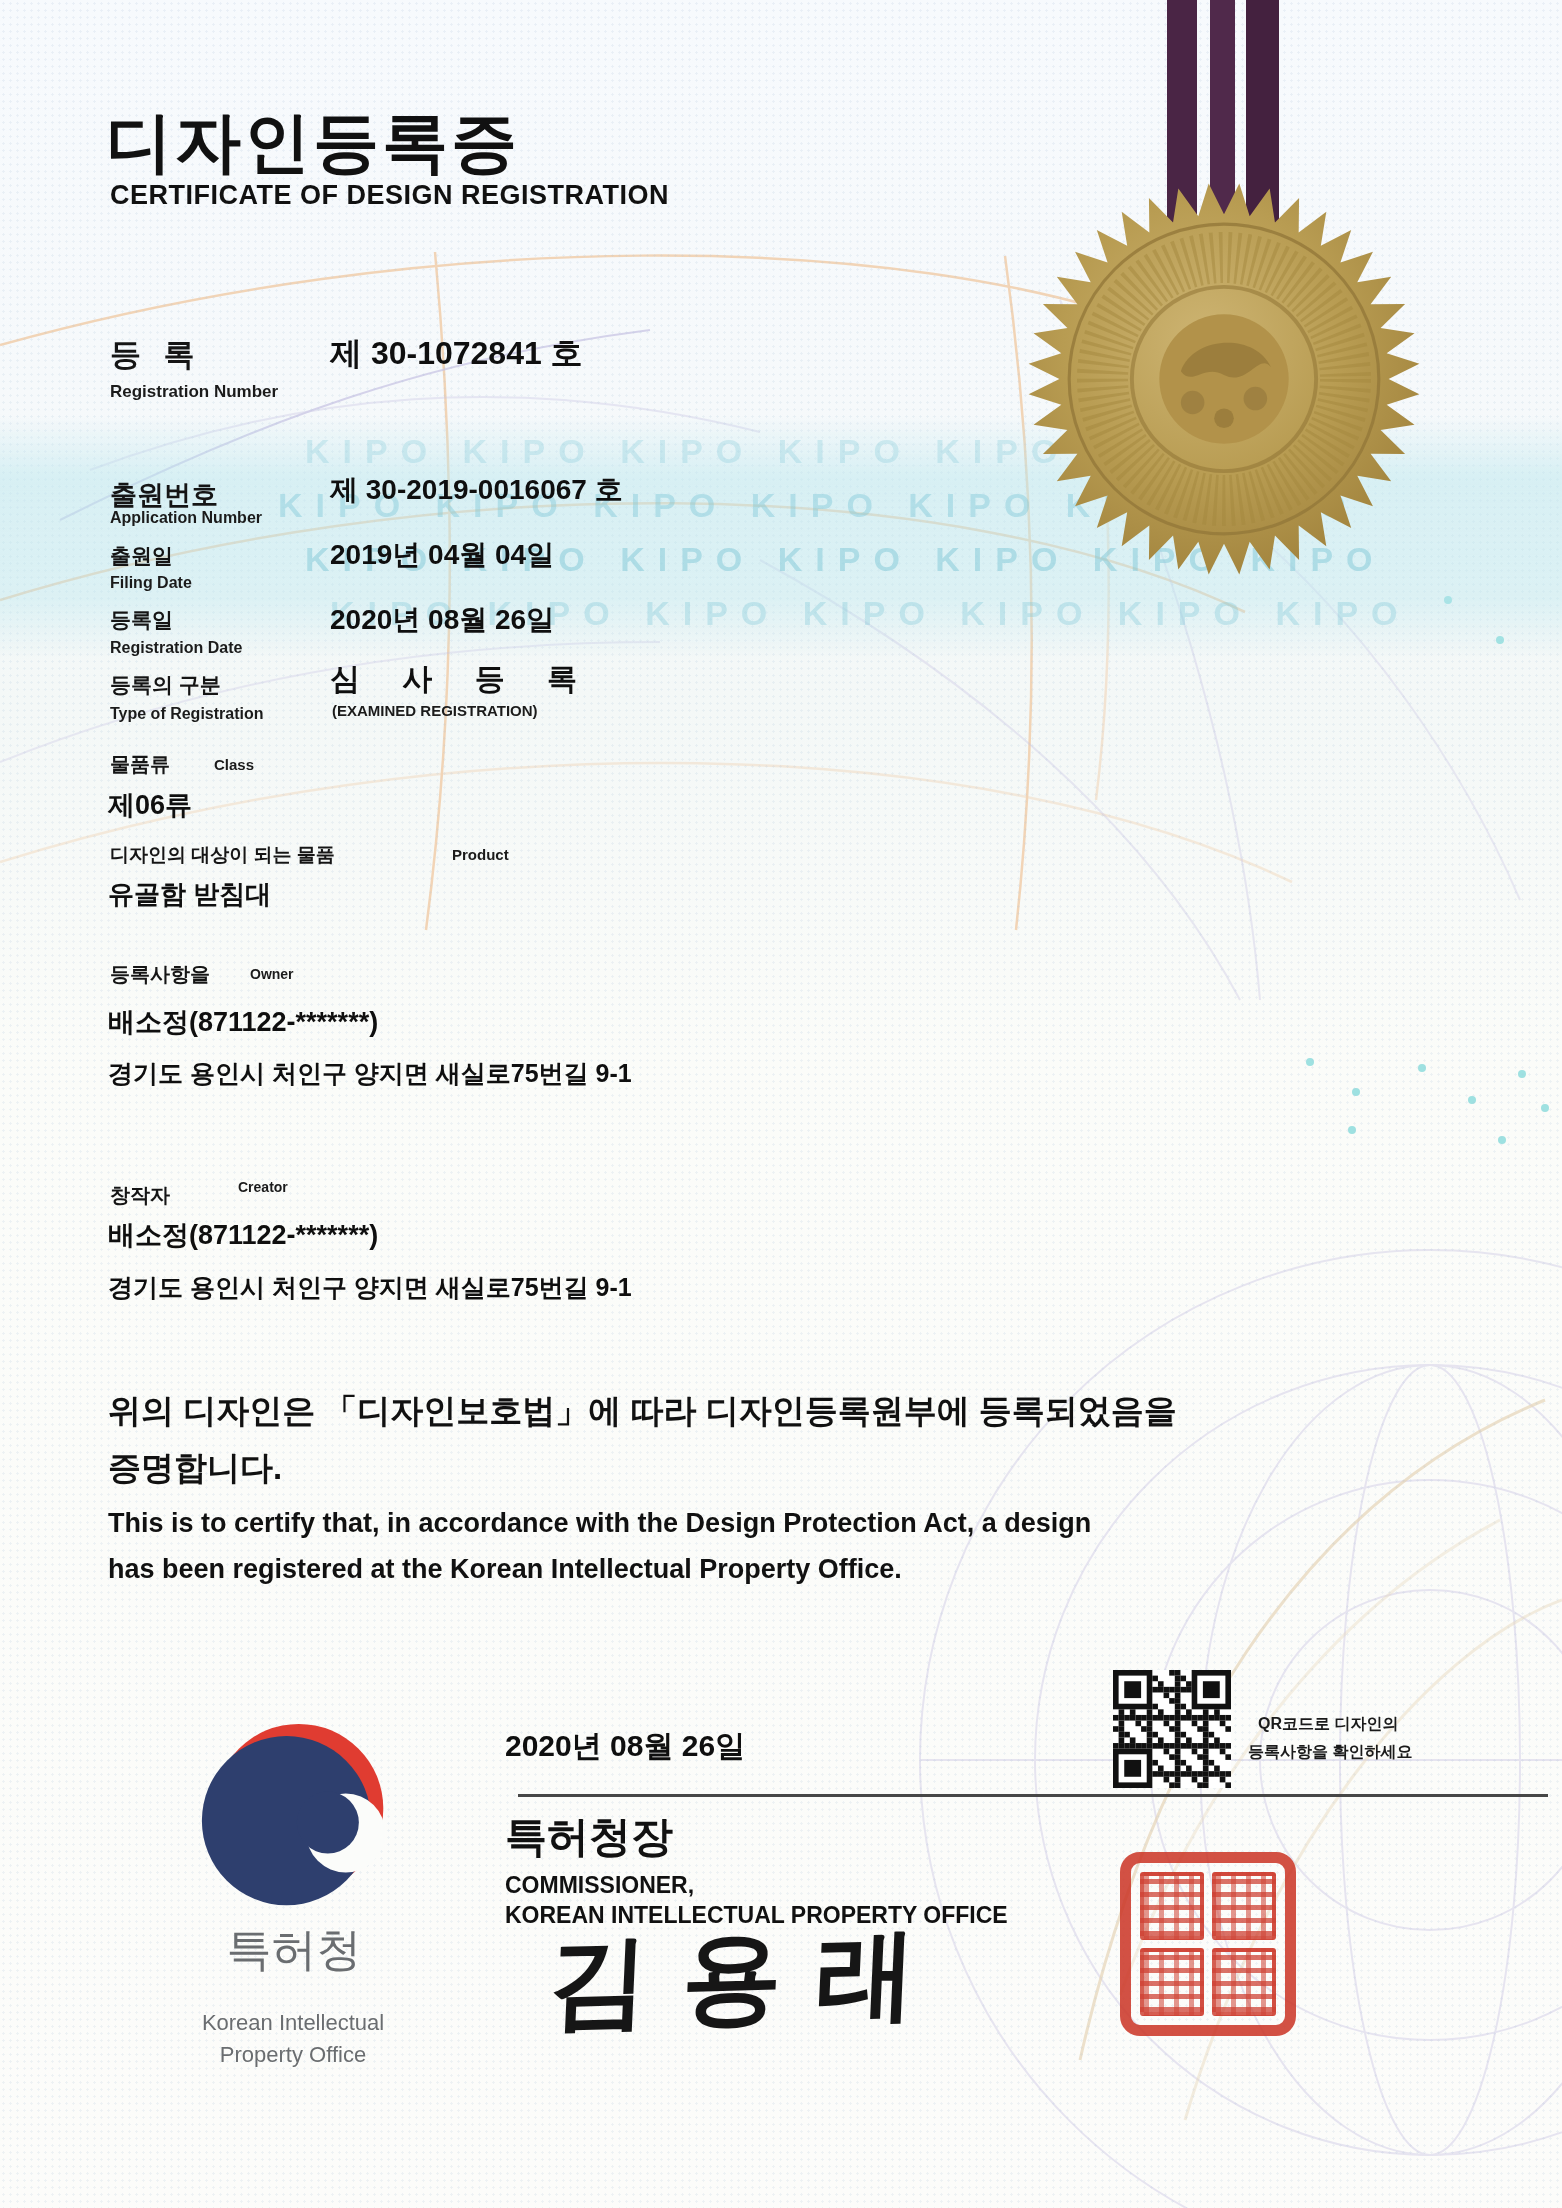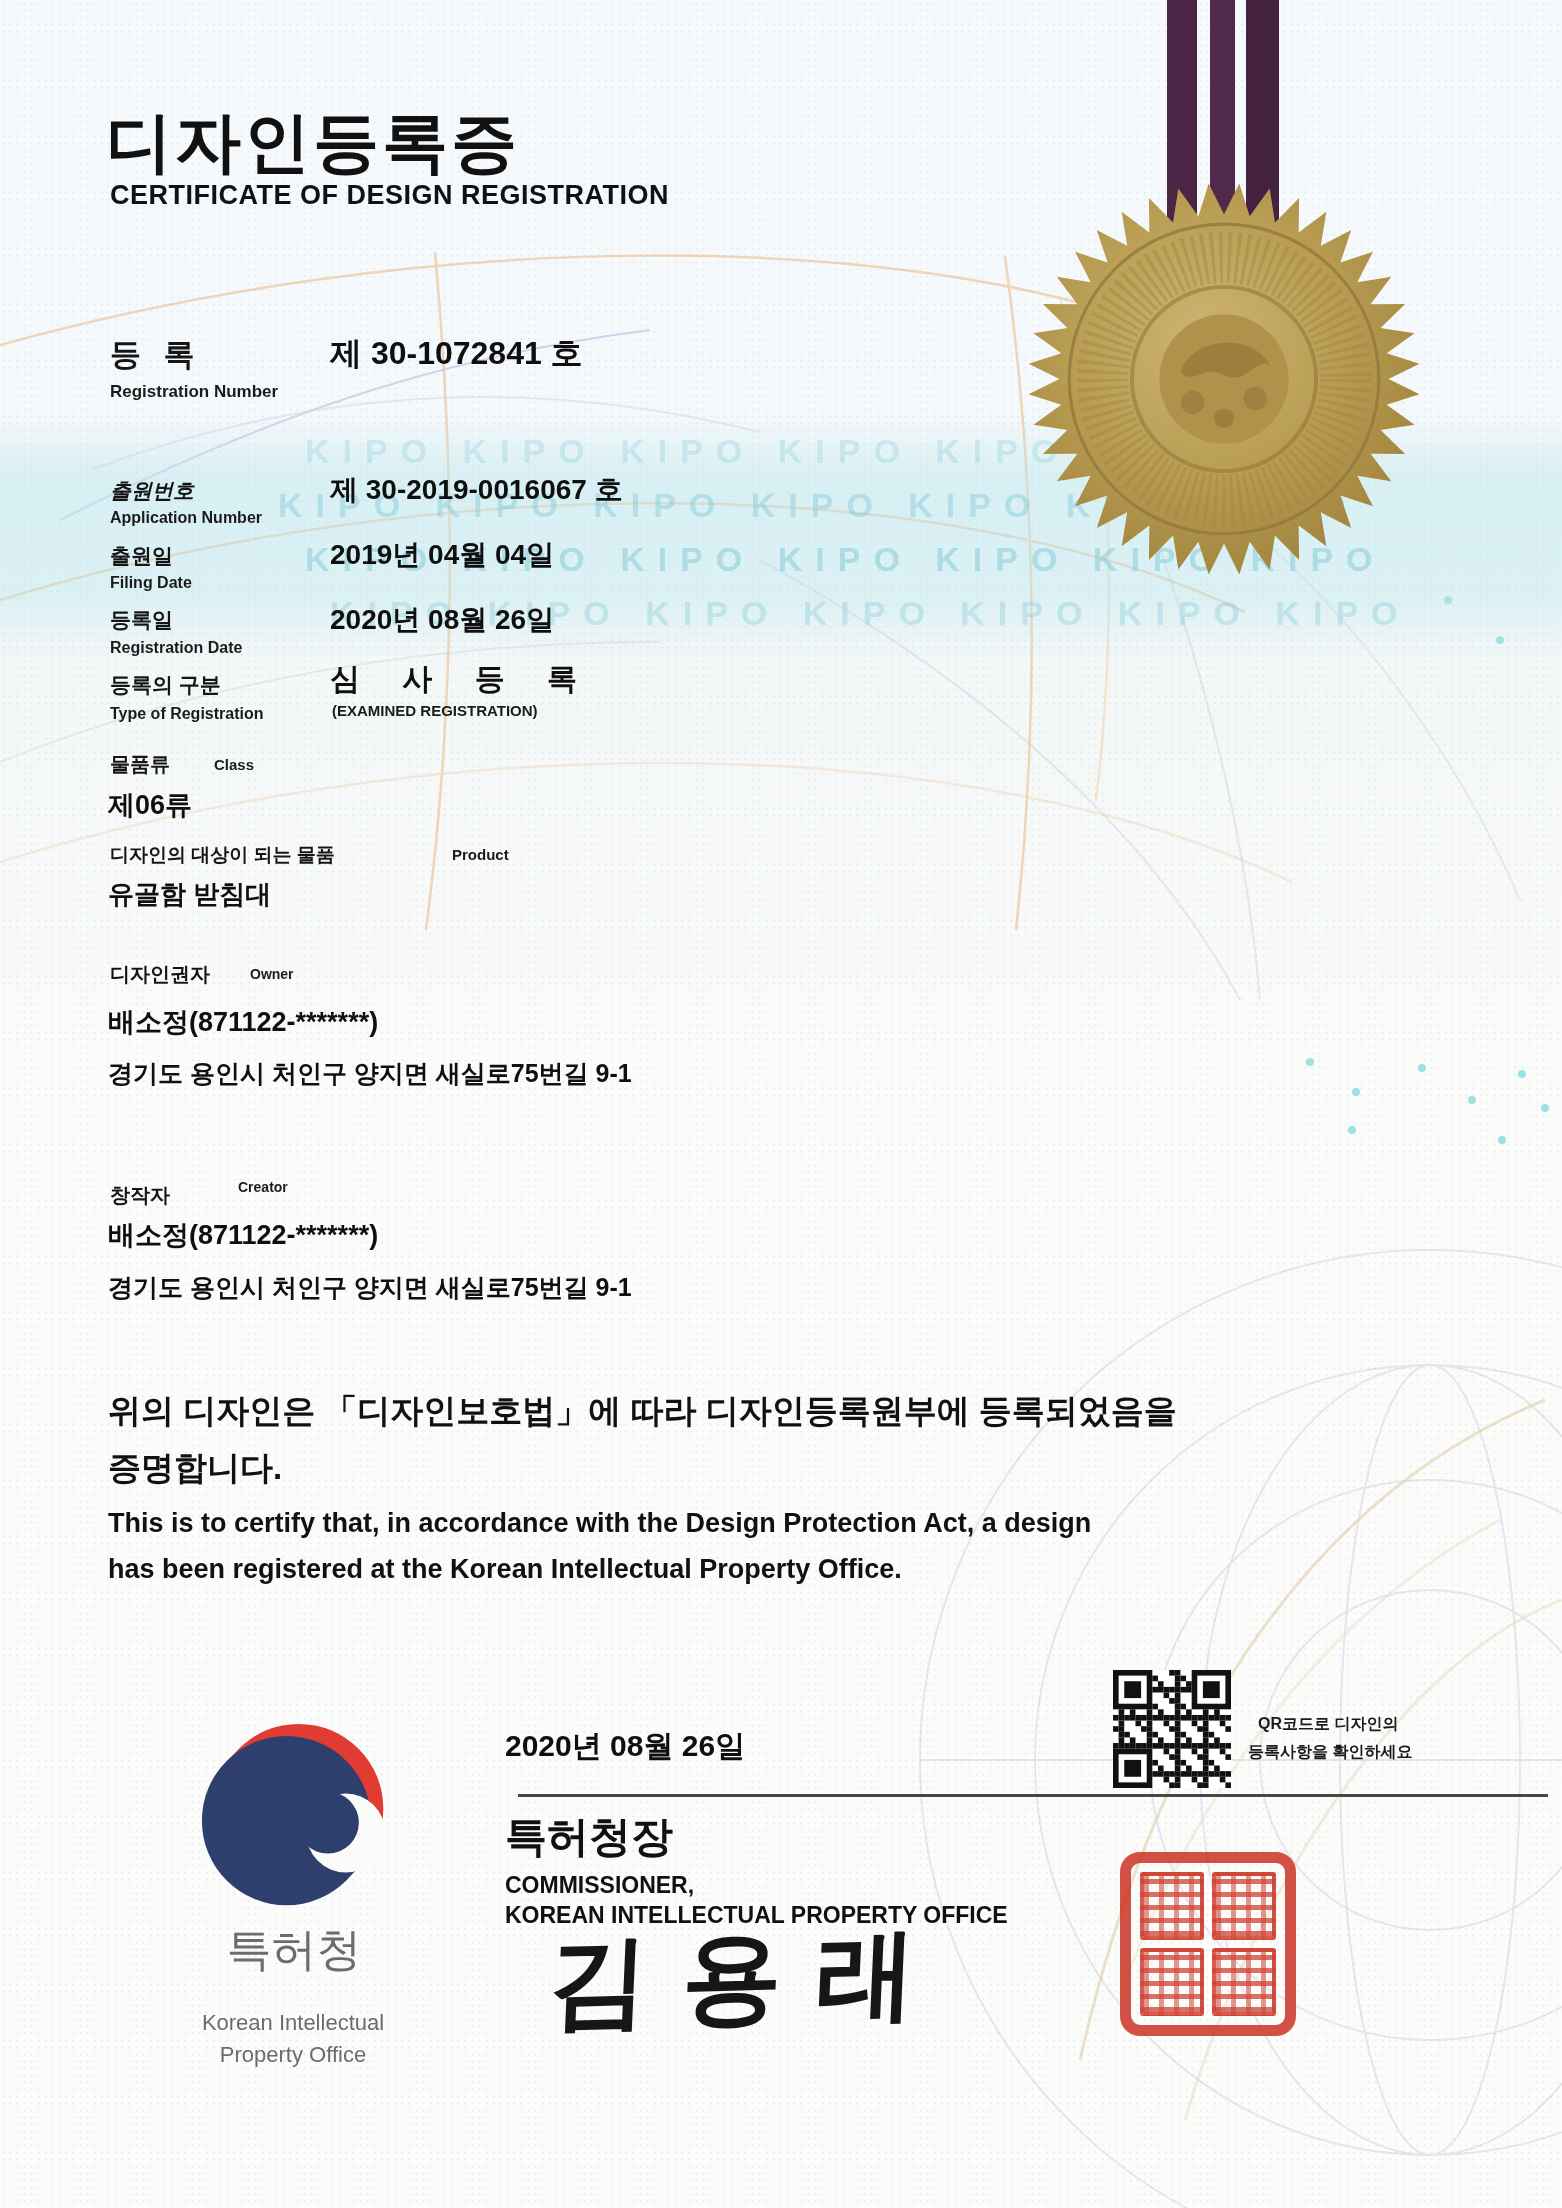--- a/index.html
+++ b/index.html
@@ -142,21 +142,21 @@
     </svg>
   </div>
 
   <div class="abs title-ko">디자인등록증</div>
   <div class="abs title-en">CERTIFICATE OF DESIGN REGISTRATION</div>
 
   <div class="abs lbl-ko" style="left:110px;top:334px;font-size:31px;letter-spacing:7px;">등 록</div>
   <div class="abs lbl-en" style="left:110px;top:382px;font-size:17px;">Registration Number</div>
   <div class="abs val" style="left:330px;top:332px;font-size:32px;">제 30-1072841 호</div>
 
-  <div class="abs lbl-ko" style="left:110px;top:477px;font-size:21px;font-style:italic;">출원번호</div>
+  <div class="abs lbl-ko" style="left:110px;top:477px;font-size:27px;">출원번호</div>
   <div class="abs lbl-en" style="left:110px;top:509px;font-size:16px;">Application Number</div>
   <div class="abs val" style="left:330px;top:471px;font-size:28px;">제 30-2019-0016067 호</div>
 
   <div class="abs lbl-ko" style="left:110px;top:542px;font-size:21px;">출원일</div>
   <div class="abs lbl-en" style="left:110px;top:574px;font-size:16px;">Filing Date</div>
   <div class="abs val" style="left:330px;top:536px;font-size:28px;">2019년 04월 04일</div>
 
   <div class="abs lbl-ko" style="left:110px;top:606px;font-size:21px;">등록일</div>
   <div class="abs lbl-en" style="left:110px;top:639px;font-size:16px;">Registration Date</div>
   <div class="abs val" style="left:330px;top:601px;font-size:28px;">2020년 08월 26일</div>
@@ -167,21 +167,21 @@
   <div class="abs lbl-en" style="left:332px;top:702px;font-size:15px;">(EXAMINED REGISTRATION)</div>
 
   <div class="abs lbl-ko" style="left:110px;top:751px;font-size:20px;">물품류</div>
   <div class="abs lbl-en" style="left:214px;top:756px;font-size:15px;">Class</div>
   <div class="abs val" style="left:108px;top:787px;font-size:27px;">제06류</div>
 
   <div class="abs lbl-ko" style="left:110px;top:842px;font-size:19px;">디자인의 대상이 되는 물품</div>
   <div class="abs lbl-en" style="left:452px;top:846px;font-size:15px;">Product</div>
   <div class="abs val" style="left:108px;top:877px;font-size:26px;">유골함 받침대</div>
 
-  <div class="abs lbl-ko" style="left:110px;top:961px;font-size:20px;font-weight:600;">디자인권자</div>
+  <div class="abs lbl-ko" style="left:110px;top:961px;font-size:20px;font-weight:600;">등록사항을</div>
   <div class="abs lbl-en" style="left:250px;top:966px;font-size:14px;">Owner</div>
   <div class="abs val" style="left:108px;top:1004px;font-size:27px;">배소정(871122-*******)</div>
   <div class="abs val" style="left:108px;top:1057px;font-size:25px;">경기도 용인시 처인구 양지면 새실로75번길 9-1</div>
 
   <div class="abs lbl-ko" style="left:110px;top:1174px;font-size:20px;font-weight:600;margin-top:8px;">창작자</div>
   <div class="abs lbl-en" style="left:238px;top:1179px;font-size:14px;">Creator</div>
   <div class="abs val" style="left:108px;top:1217px;font-size:27px;">배소정(871122-*******)</div>
   <div class="abs val" style="left:108px;top:1271px;font-size:25px;">경기도 용인시 처인구 양지면 새실로75번길 9-1</div>
 
   <div class="abs stmt" style="left:108px;top:1389px;font-size:33px;">위의 디자인은 「디자인보호법」에 따라 디자인등록원부에 등록되었음을</div>

